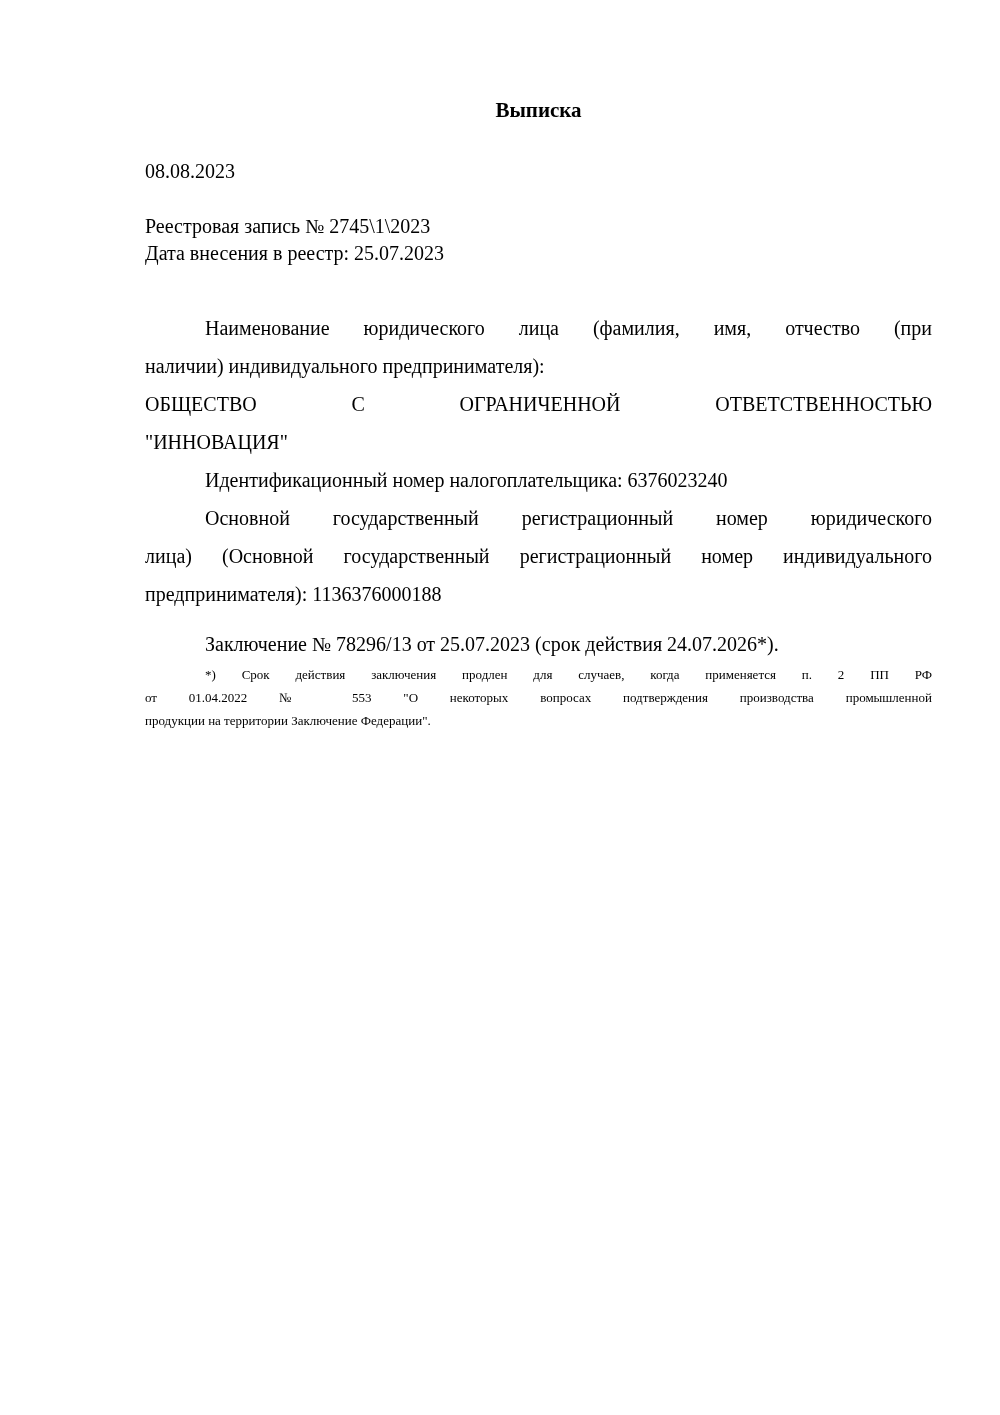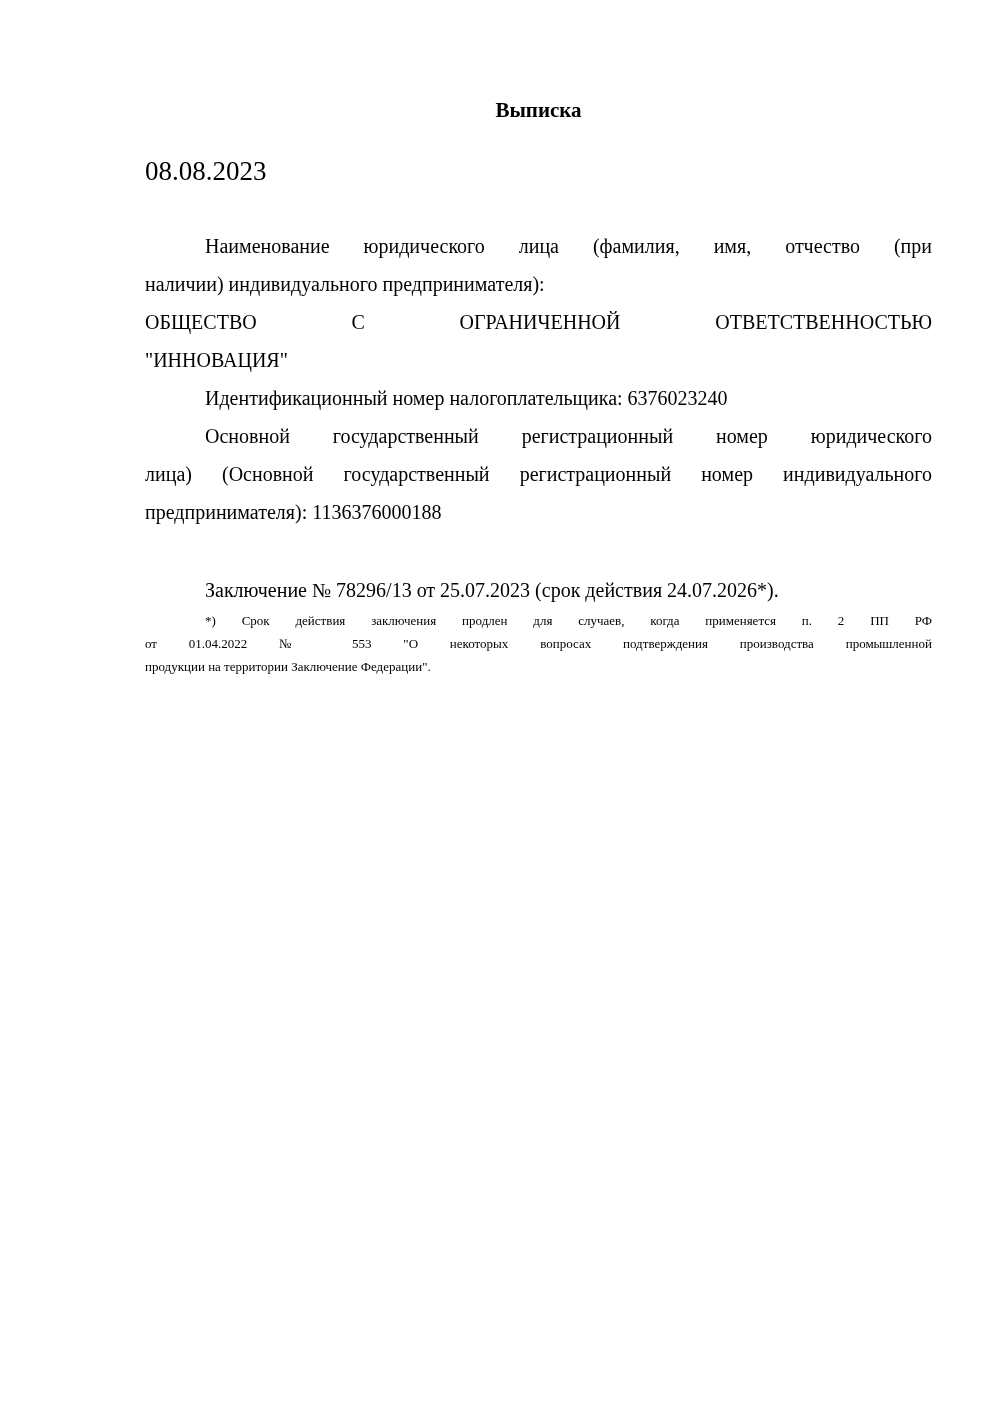--- a/index.html
+++ b/index.html
@@ -21,59 +21,63 @@
     width: 787px;
   }
   .title {
     font-size: 21px;
     font-weight: bold;
     line-height: 28px;
     text-align: center;
   }
   .title .tline { display: block; }
   .meta {
-    font-size: 27px;
+    font-size: 20px;
     line-height: 27px;
     text-align: left;
   }
   .date-block { margin-top: 34px; }
   .reg-block  { margin-top: 28px; }
   .para {
     font-size: 20px;
     line-height: 38px;
   }
   .name-label { margin-top: 42px; }
   .jline {
     display: block;
     text-align: justify;
     text-align-last: justify;
   }
   .nline {
     display: block;
     text-align: left;
   }
   .indent { text-indent: 60px; }
-  .conclusion { margin-top: 40px; }
+  .conclusion { margin-top: 12px; }
   .footnote {
     font-size: 13px;
     line-height: 23px;
   }
 </style>
 </head>
 <body>
 
 <div class="page">
   <div class="content">
 
     <h1 class="title">
       <span class="tline">Выписка</span>
     </h1>
 
     <p class="meta date-block">08.08.2023</p>
 
+    <div class="reg-block">
+      <p class="meta">Реестровая запись № 2745\1\2023</p>
+      <p class="meta">Дата внесения в реестр: 25.07.2023</p>
+    </div>
 
     <div class="para name-label">
       <span class="jline indent">Наименование юридического лица (фамилия, имя, отчество (при</span>
       <span class="nline">наличии) индивидуального предпринимателя):</span>
     </div>
 
     <div class="para">
       <span class="jline">ОБЩЕСТВО С ОГРАНИЧЕННОЙ ОТВЕТСТВЕННОСТЬЮ</span>
       <span class="nline">"ИННОВАЦИЯ"</span>
     </div>

